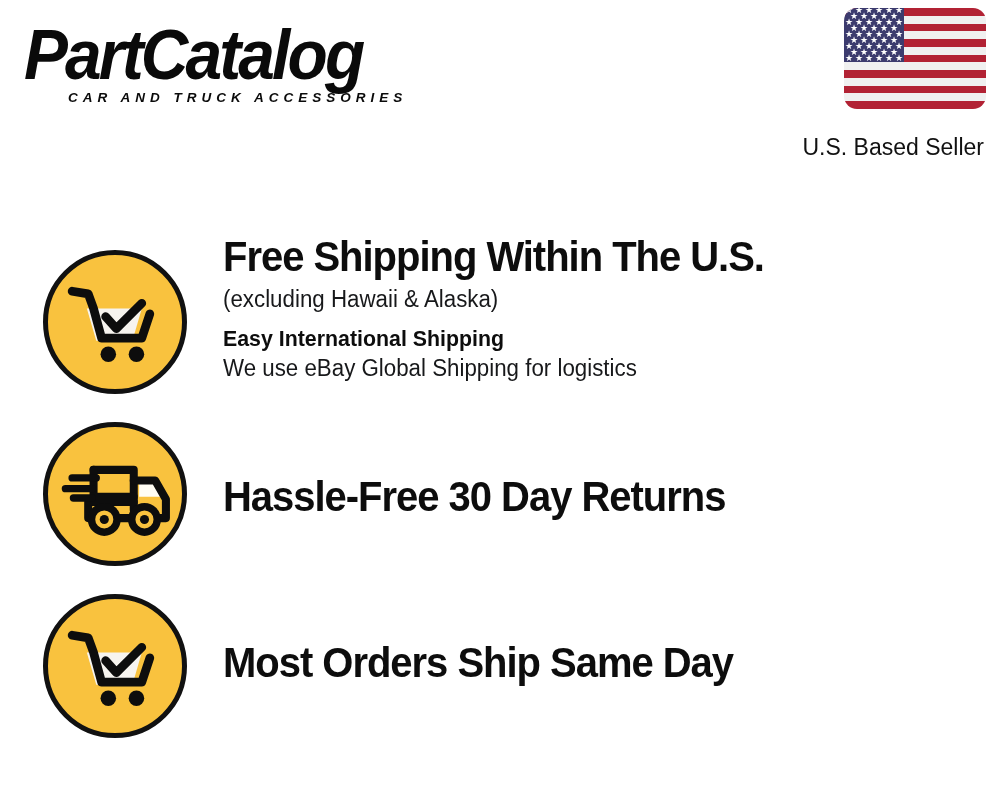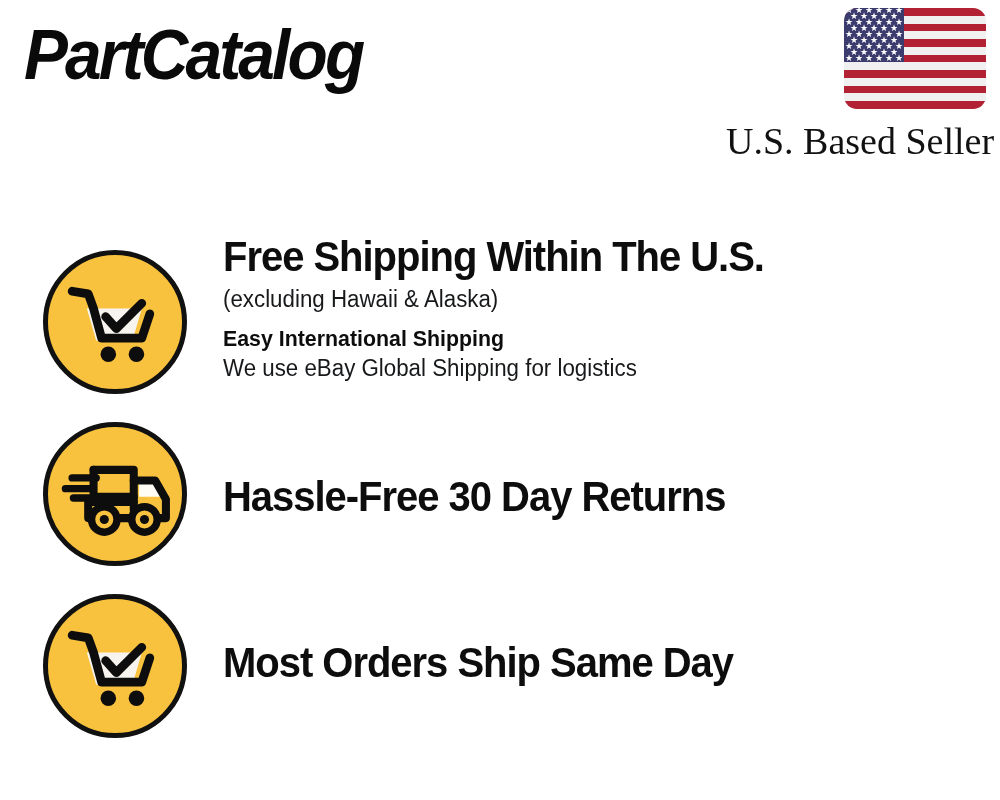--- a/index.html
+++ b/index.html
@@ -82,26 +82,26 @@
   .flag .star {
     position: absolute;
     color: #ffffff;
     font-size: 9px;
     line-height: 9px;
     width: 9px;
     height: 9px;
     text-align: center;
   }
   .seller-text {
-    font-family: Liberation Serif, serif;
-    font-size: 38px;
+    font-family: Liberation Sans, sans-serif;
+    font-size: 23px;
     font-weight: 400;
     color: #111111;
     letter-spacing: 0px;
-    margin-top: 6px;
+    margin-top: 21px;
     margin-right: 2px;
     white-space: nowrap;
   }
 
   
   .feature {
     position: absolute;
     left: 0;
     width: 1000px;
   }
@@ -173,20 +173,21 @@
   #row-sameday .feature-text { top: 48px; }
 
   .gap-1 { height: 6px; }
   .gap-2 { height: 10px; }
 </style>
 </head>
 <body>
 
 <div class="logo-block">
   <div class="logo-wordmark">PartCatalog</div>
+  <div class="logo-tagline">CAR AND TRUCK ACCESSORIES</div>
 </div>
 
 <div class="seller-block">
   <div class="flag" id="us-flag"><div class="stripe" style="top: 0%; background: rgb(178, 34, 52);"></div><div class="stripe" style="top: 7.69231%; background: rgb(240, 240, 240);"></div><div class="stripe" style="top: 15.3846%; background: rgb(178, 34, 52);"></div><div class="stripe" style="top: 23.0769%; background: rgb(240, 240, 240);"></div><div class="stripe" style="top: 30.7692%; background: rgb(178, 34, 52);"></div><div class="stripe" style="top: 38.4615%; background: rgb(240, 240, 240);"></div><div class="stripe" style="top: 46.1538%; background: rgb(178, 34, 52);"></div><div class="stripe" style="top: 53.8462%; background: rgb(240, 240, 240);"></div><div class="stripe" style="top: 61.5385%; background: rgb(178, 34, 52);"></div><div class="stripe" style="top: 69.2308%; background: rgb(240, 240, 240);"></div><div class="stripe" style="top: 76.9231%; background: rgb(178, 34, 52);"></div><div class="stripe" style="top: 84.6154%; background: rgb(240, 240, 240);"></div><div class="stripe" style="top: 92.3077%; background: rgb(178, 34, 52);"></div><div class="canton" style="background: rgb(60, 59, 110);">
         <div class="star" style="left: calc(8.33333% - 4.5px); top: calc(5.55556% - 5px);">★</div>
         <div class="star" style="left: calc(25% - 4.5px); top: calc(5.55556% - 5px);">★</div>
         <div class="star" style="left: calc(41.6667% - 4.5px); top: calc(5.55556% - 5px);">★</div>
         <div class="star" style="left: calc(58.3333% - 4.5px); top: calc(5.55556% - 5px);">★</div>
         <div class="star" style="left: calc(75% - 4.5px); top: calc(5.55556% - 5px);">★</div>
         <div class="star" style="left: calc(91.6667% - 4.5px); top: calc(5.55556% - 5px);">★</div>

